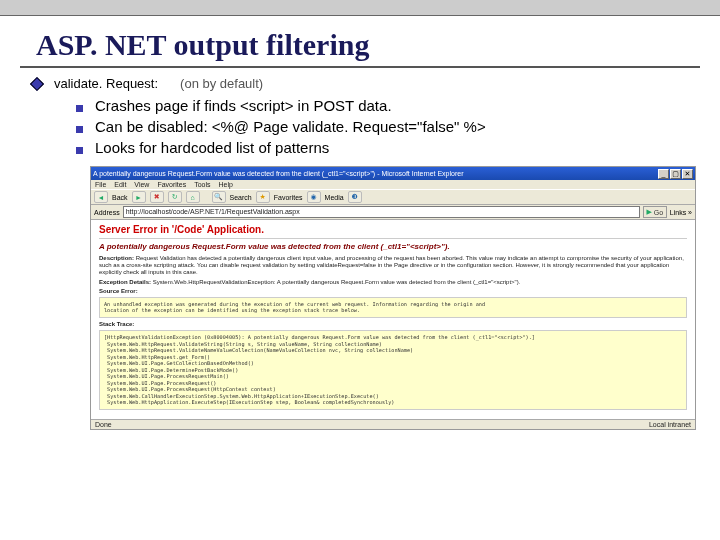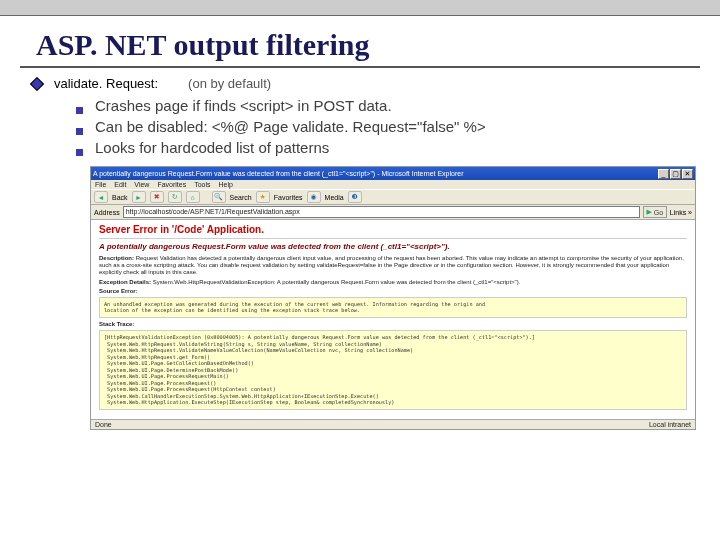--- a/index.html
+++ b/index.html
@@ -3,23 +3,23 @@
 <meta charset="utf-8">
 <style>
   * { margin: 0; padding: 0; box-sizing: border-box; }
   html, body { width: 720px; height: 540px; font-family: Verdana, Arial, sans-serif; background: #fff; }
   .slide { width: 720px; height: 540px; position: relative; padding: 0; }
   .topbar { height: 16px; background: #ccc; border-bottom: 1px solid #666; }
   .title { font-family: Georgia, 'Times New Roman', serif; font-size: 30px; color: #1a1a5a; padding: 12px 0 4px 36px; }
   .rule { border: none; border-top: 2px solid #555; margin: 0 20px 8px 20px; }
   .main-bullet { display: flex; align-items: center; margin: 4px 0 6px 32px; font-size: 13px; color: #000; }
   .diamond { width: 10px; height: 10px; background: #3a3aad; transform: rotate(45deg); margin-right: 12px; flex-shrink: 0; display: inline-block; border: 1px solid #001; }
-  .note { color: #555; margin-left: 30px; }
+  .note { color: #555; margin-left: 22px; }
   .sub-list { margin: 4px 0 10px 76px; }
-  .sub-item { display: flex; align-items: flex-end; font-size: 15px; color: #404040; margin-bottom: 4px; }
+  .sub-item { display: flex; align-items: center; font-size: 15px; color: #000000; margin-bottom: 4px; }
   .square { width: 7px; height: 7px; background: #3a3aad; margin-right: 12px; margin-top: 6px; flex-shrink: 0; }
   .ss-wrap { margin: 2px 24px 0 90px; border: 1px solid #999; font-family: Tahoma, Verdana, sans-serif; background: #c4b5fd; font-size: 7px; }
   .ss-titlebar { display: flex; align-items: center; background: linear-gradient(#2a5fd6,#1a4ab0); color: #fff; height: 13px; padding: 0 2px; font-size: 7px; }
   .wbtn { width: 11px; height: 10px; background: #d4d0c8; border: 1px solid #fff; border-right-color:#666; border-bottom-color:#666; margin-left: 1px; text-align: center; line-height: 8px; color: #000; font-size: 7px; }
   .menubar { display: flex; gap: 8px; background: #ece9d8; padding: 1px 4px; font-size: 7px; color: #222; }
   .toolbar { display: flex; align-items: center; gap: 4px; background: #ece9d8; padding: 1px 3px; border-top: 1px solid #fff; border-bottom: 1px solid #aaa; font-size: 7px; }
   .tbtn { width: 14px; height: 12px; border: 1px solid #bbb; border-radius: 2px; background: #efede0; display: inline-flex; align-items: center; justify-content: center; color: #2a6; }
   .addrbar { display: flex; align-items: center; gap: 3px; background: #ece9d8; padding: 1px 3px; font-size: 7px; border-bottom: 1px solid #aaa; }
   .addr-input { flex: 1; height: 12px; background: #fff; border: 1px solid #7a7a7a; font-size: 7px; padding: 0 2px; line-height: 10px; color: #222; }
   .gobtn { width: 24px; height: 12px; border: 1px solid #9a9a9a; font-size: 7px; display: inline-flex; align-items: center; justify-content: center; color: #333; }

